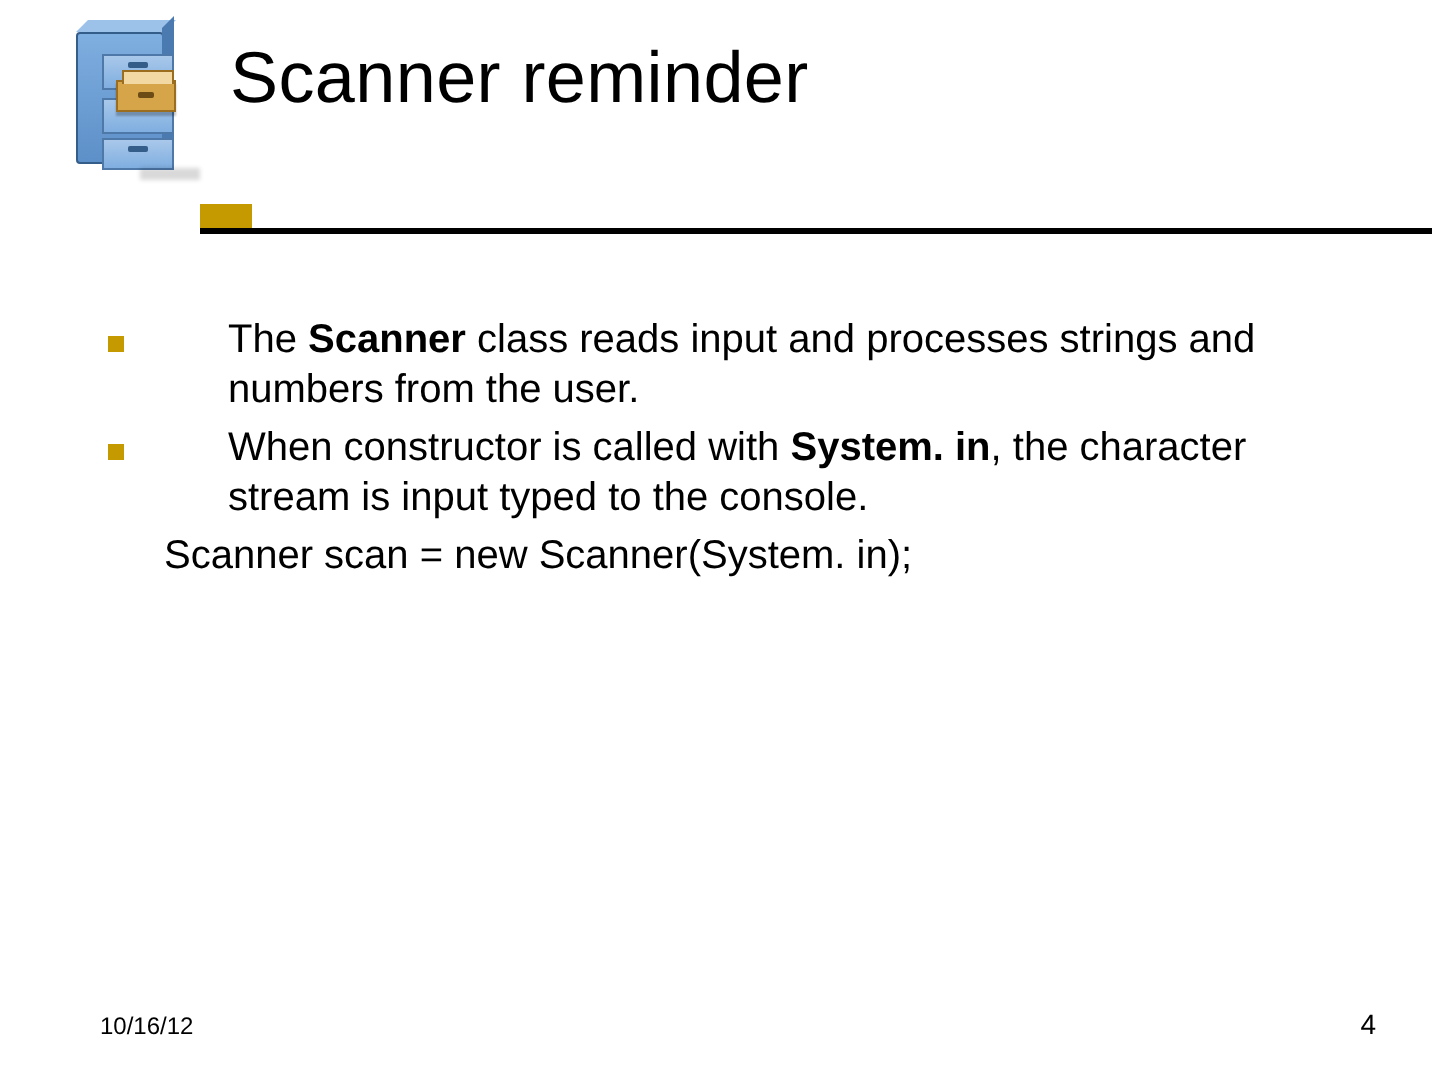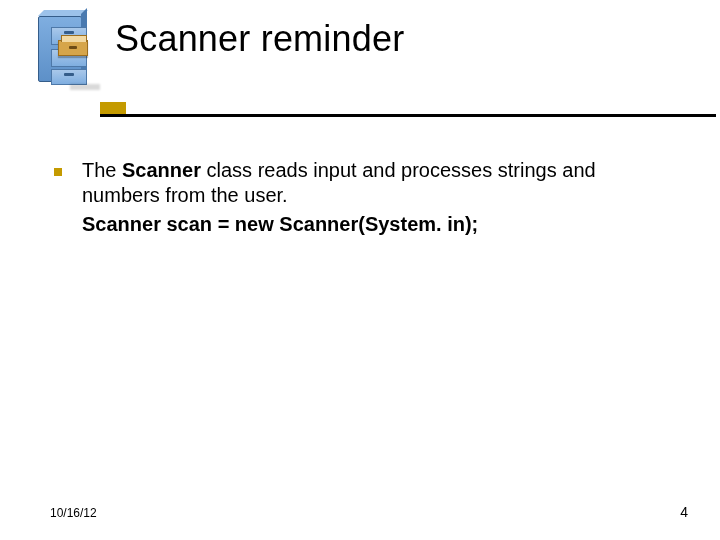--- a/index.html
+++ b/index.html
@@ -22,25 +22,25 @@
   .drawer.d2  { top:32px; }
   .drawer.d3  { top:52px; height:16px; }
   .drawer::after { content:""; position:absolute; left:50%; top:3px; width:10px; height:3px; margin-left:-5px; background:#355d8a; border-radius:1px; }
   .drawer-open{ position:absolute; left:28px; top:30px; width:30px; height:16px; background:#d6a54a; border:1px solid #9b6d1e; box-shadow: 0 2px 1px rgba(0,0,0,.25); }
   .drawer-open::before{ content:""; position:absolute; left:2px; top:-6px; width:24px; height:6px; background:#f2d9a3; border:1px solid #9b6d1e; border-bottom:none; }
   .drawer-open::after{ content:""; position:absolute; left:50%; top:5px; width:8px; height:3px; margin-left:-4px; background:#6d4b15; border-radius:1px; }
   .cab-shadow { position:absolute; left:40px; top:74px; width:30px; height:6px; background:rgba(0,0,0,.15); filter: blur(1px); }
 
   
   .body { position: absolute; left: 54px; top: 158px; width: 612px; font-size: 20px; line-height: 1.25; }
-  .bullet { display: flex; margin-bottom: 4px; }
+  .bullet { display: flex; margin-bottom: 4px; gap: 32px; }
   .sq { flex: 0 0 auto; width: 8px; height: 8px; background: #c49a00; margin-top: 10px; margin-right: 20px; }
   .bt { flex: 1 1 auto; }
   .bt b { font-weight: 700; }
-  .extra { margin-left: 28px; font-weight: 700; font-size: 20px; }
+  .extra { margin-left: 28px; font-weight: 400; font-size: 20px; }
 
   
   .footer-date   { position: absolute; left: 50px; bottom: 20px; font-size: 12px; margin-top: 11px; }
   .footer-center { position: absolute; left: 0; bottom: 20px; width: 720px; text-align: center; font-size: 12px; }
   .footer-num    { position: absolute; right: 32px; bottom: 20px; font-size: 14px; }
 </style>
 </head>
 <body>
 
 <div class="slide">
@@ -63,20 +63,26 @@
 
   <div class="body">
 
     <div class="bullet">
       <div class="sq"></div>
       <div class="bt">
         <span>The </span><b>Scanner</b><span> class reads input and processes strings and numbers from the user.</span>
       </div>
     </div>
 
+    <div class="bullet">
+      <div class="sq"></div>
+      <div class="bt">
+        <span>When constructor is called with </span><b>System. in</b><span>, the character stream is input typed to the console.</span>
+      </div>
+    </div>
 
 
     <div class="extra">Scanner scan = new Scanner(System. in);</div>
   </div>
 
   <div class="footer-date">10/16/12</div>
   <div class="footer-num">4</div>
 
 </div>
 

